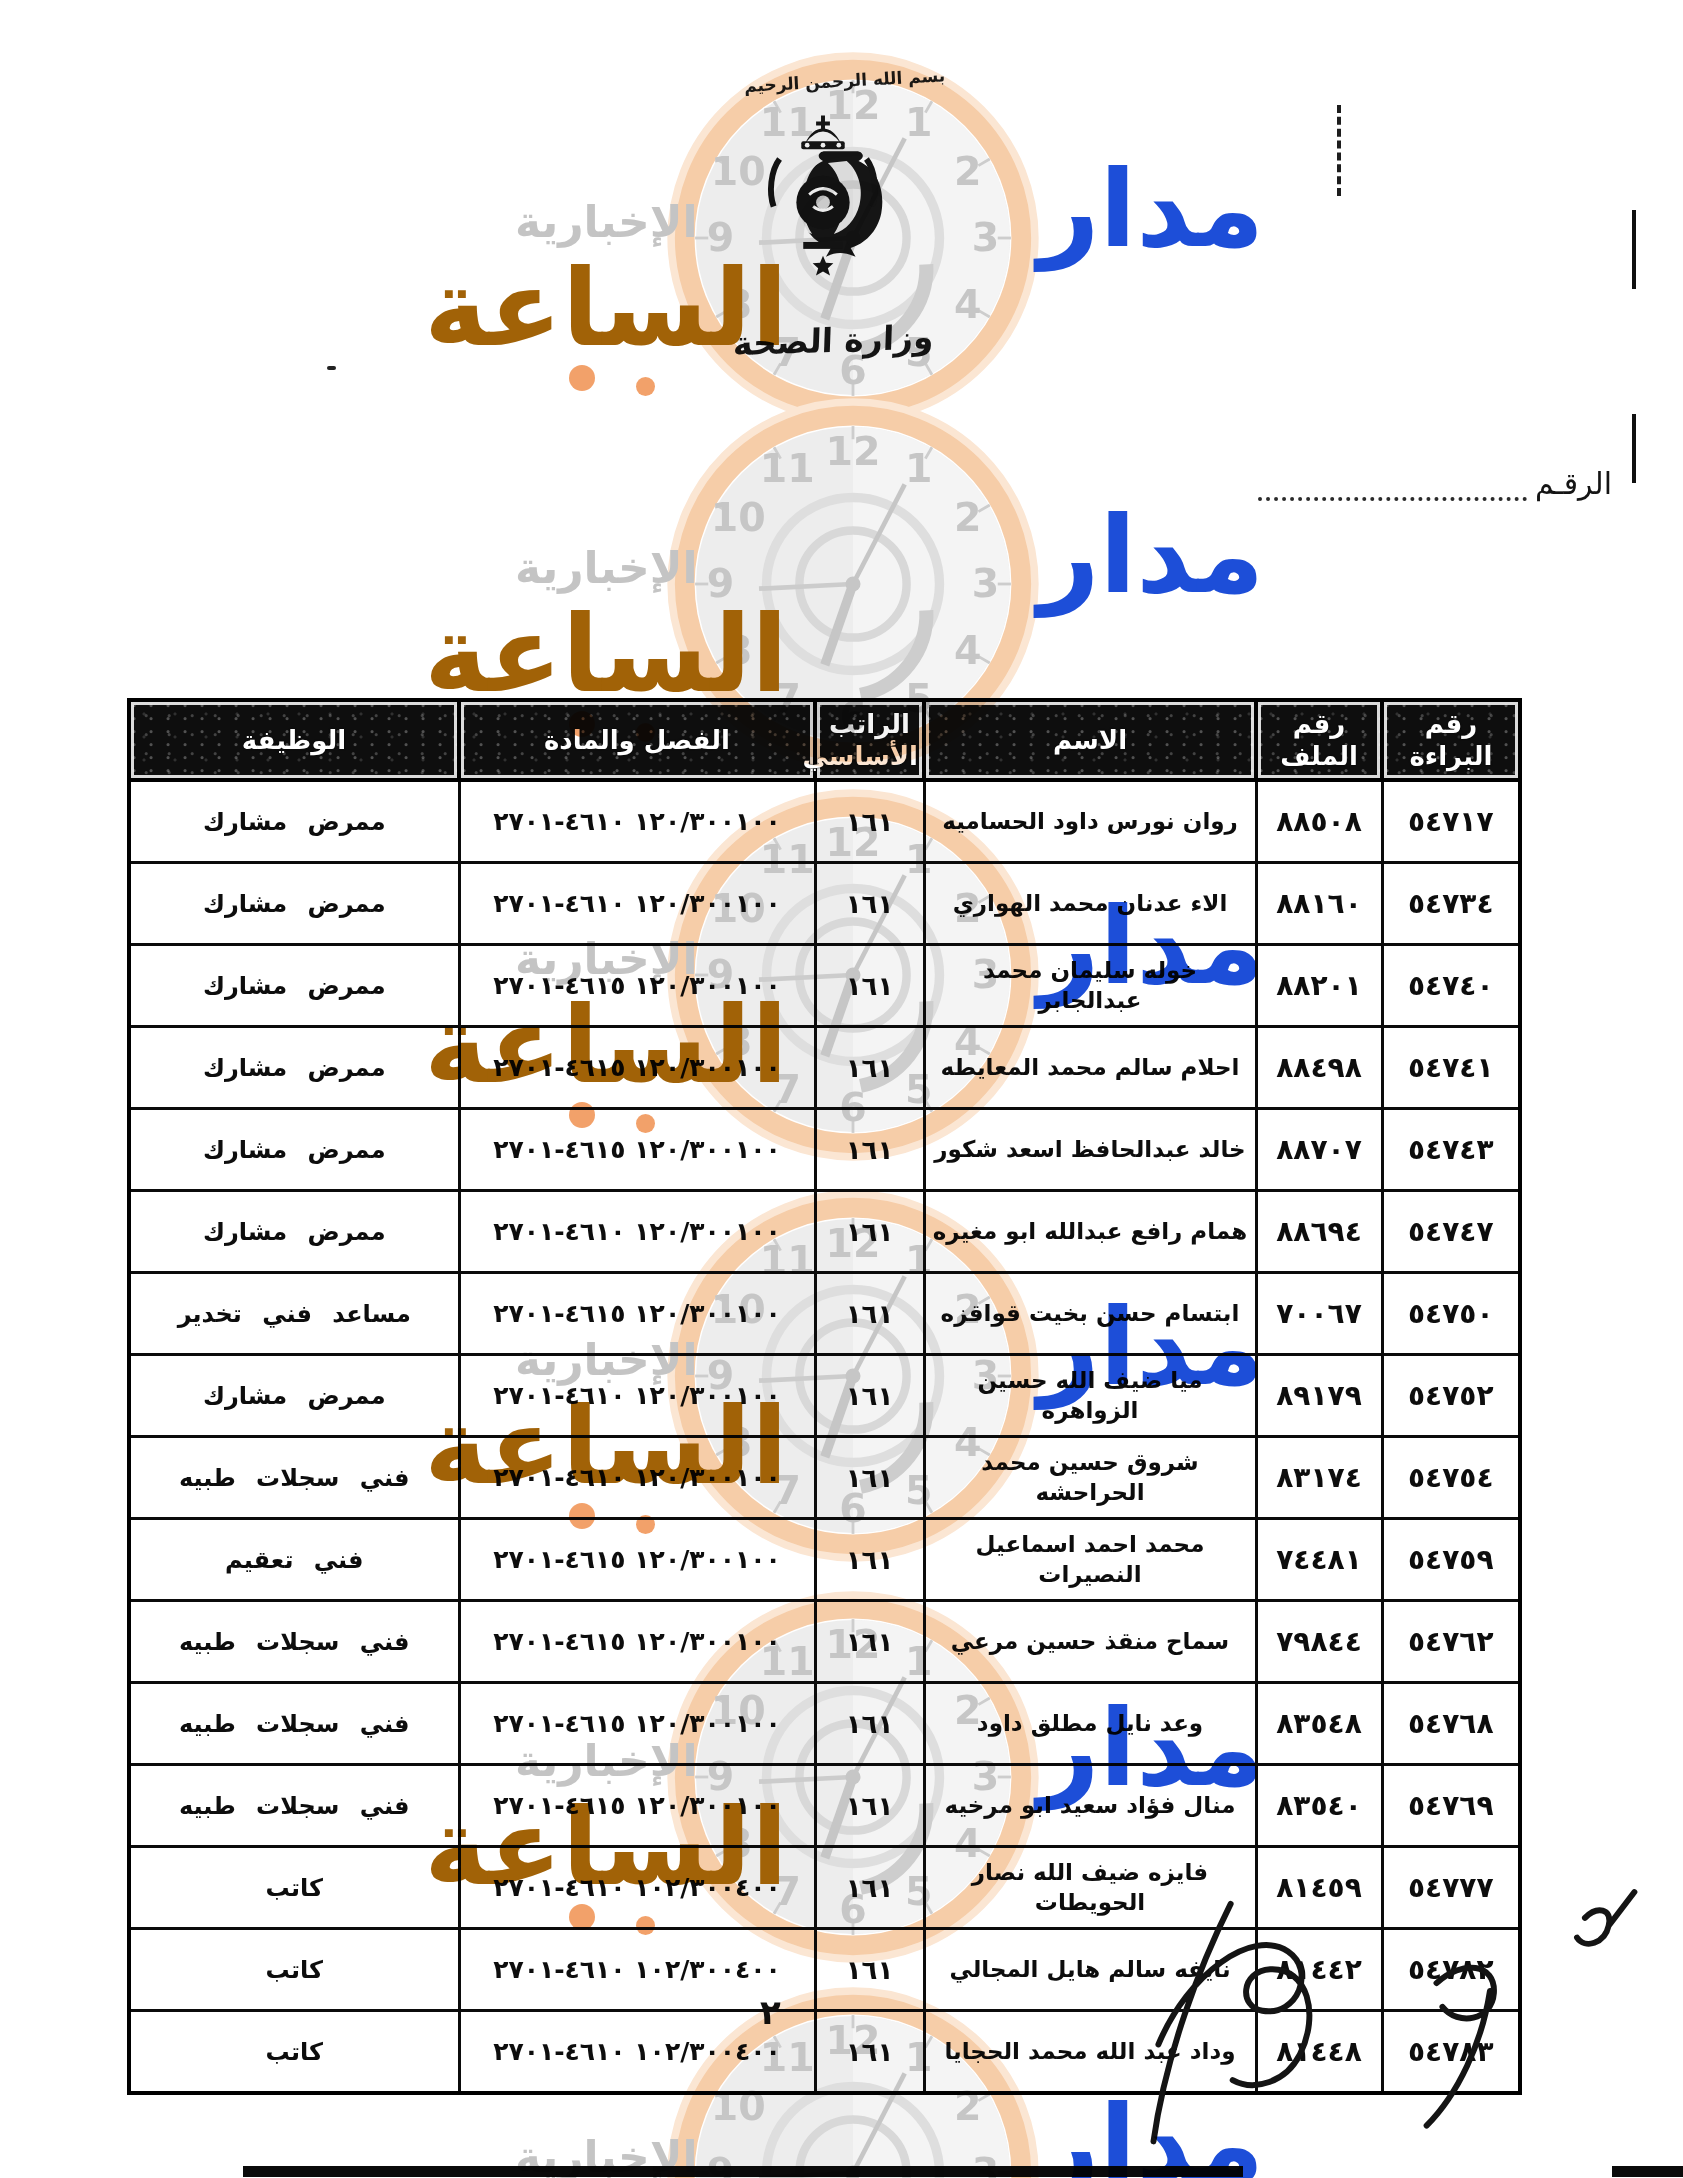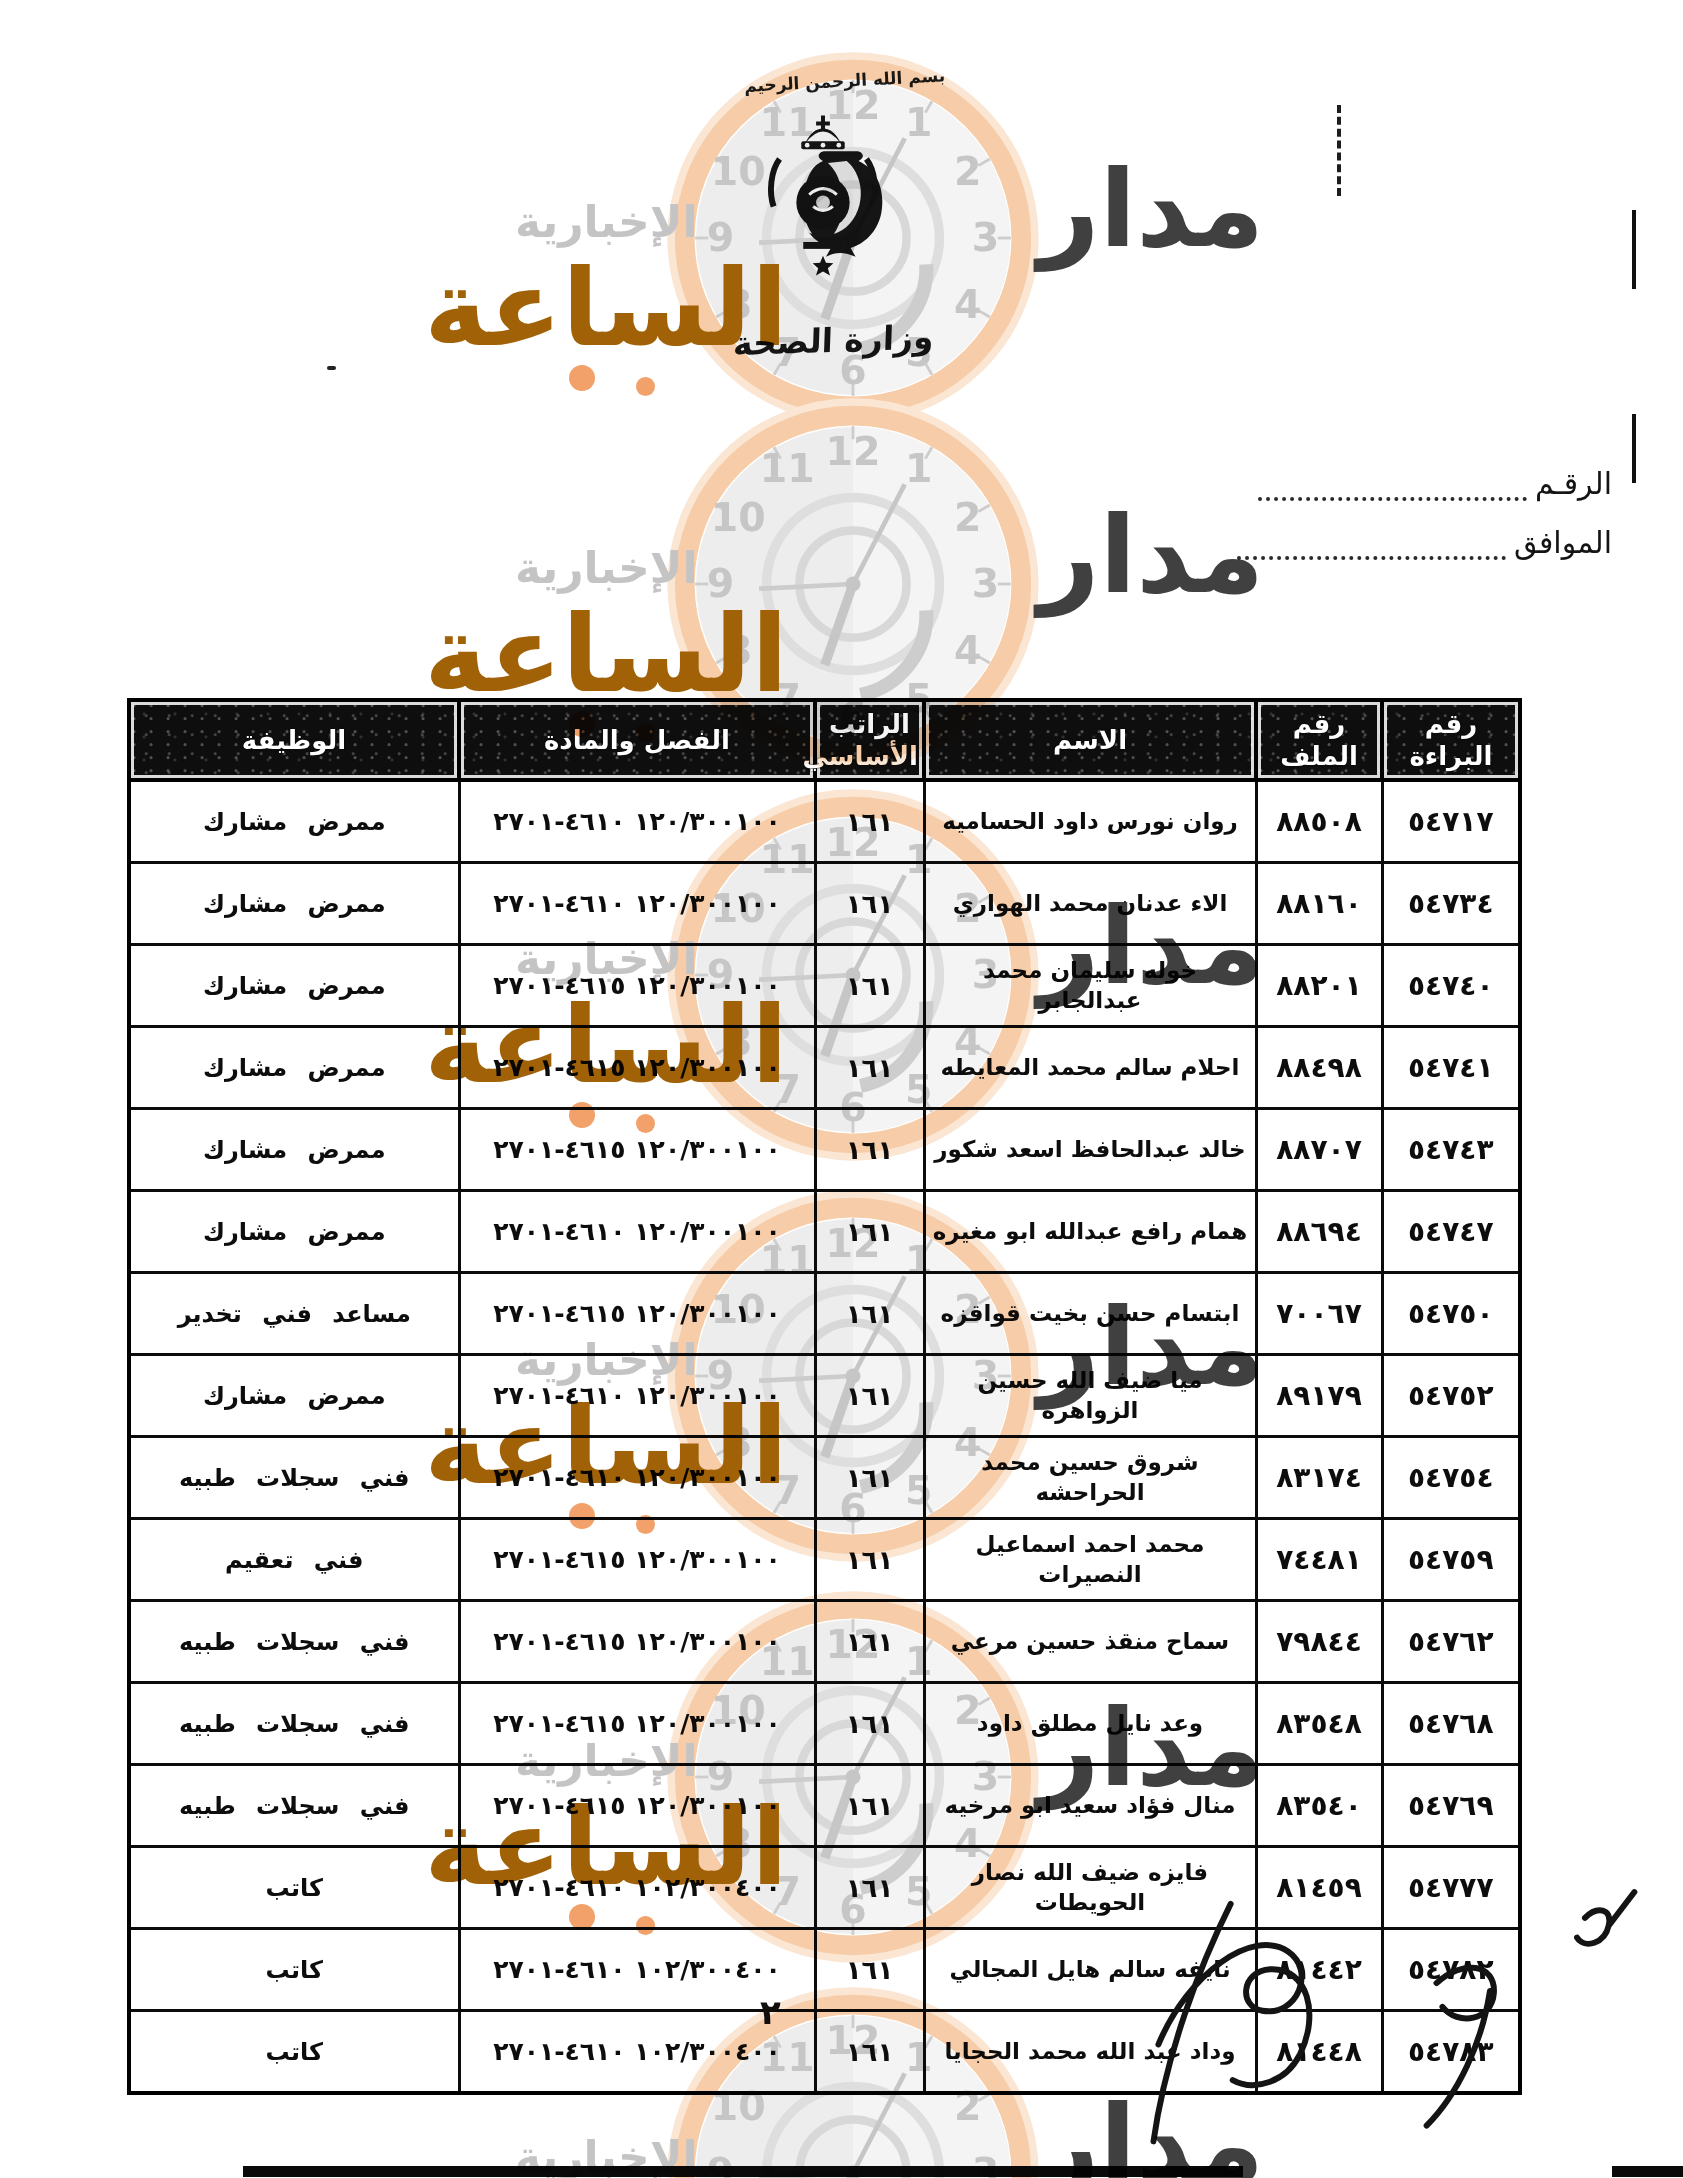--- a/index.html
+++ b/index.html
@@ -14,21 +14,21 @@
   
   #wm-layer{
     position:absolute;inset:0;z-index:6;
     mix-blend-mode:multiply;
     pointer-events:none;
   }
   .wm-tile{position:absolute;left:0;width:100%;height:0;}
   .wm-clock{position:absolute;left:665px;top:-188px;width:376px;height:376px;}
   .wm-word-right{
     position:absolute;left:1038px;top:-91px;
-    font-size:107px;font-weight:bold;color:#404040;
+    font-size:107px;font-weight:bold;color:#1d4ed8;
     letter-spacing:2px;white-space:nowrap;
   }
   .wm-word-left{
     position:absolute;left:424px;top:8px;
     font-size:107px;font-weight:bold;color:#a16207;
     letter-spacing:2px;white-space:nowrap;
   }
   .wm-sub{
     position:absolute;left:515px;top:-42px;
     font-size:44px;font-weight:bold;color:#c4c4c4;
@@ -143,24 +143,20 @@
   <path d="M80,146 l3,7 7.5,0.6 -5.6,5 2.2,7.4 -7.1,-4 -7.1,4 2.2,-7.4 -5.6,-5 7.5,-0.6 Z" fill="#141414"></path>
 </svg>
 
 <div class="ministry">وزارة الصحة</div>
 
 <div class="hfields">
   <div class="hfrow">
     <span class="hflabel">الرقـم</span>
     <span class="hfdots"></span>
   </div>
-  <div class="hfrow">
-    <span class="hflabel">الموافق</span>
-    <span class="hfdots"></span>
-  </div>
 </div>
 
 <div class="art art-dash-v"></div>
 <div class="art art-line-v1"></div>
 <div class="art art-line-v2"></div>
 <div class="art art-speck"></div>
 <div class="art art-bar-bottom"></div>
 <div class="art art-bar-bottom2"></div>
 
 <table class="main">

